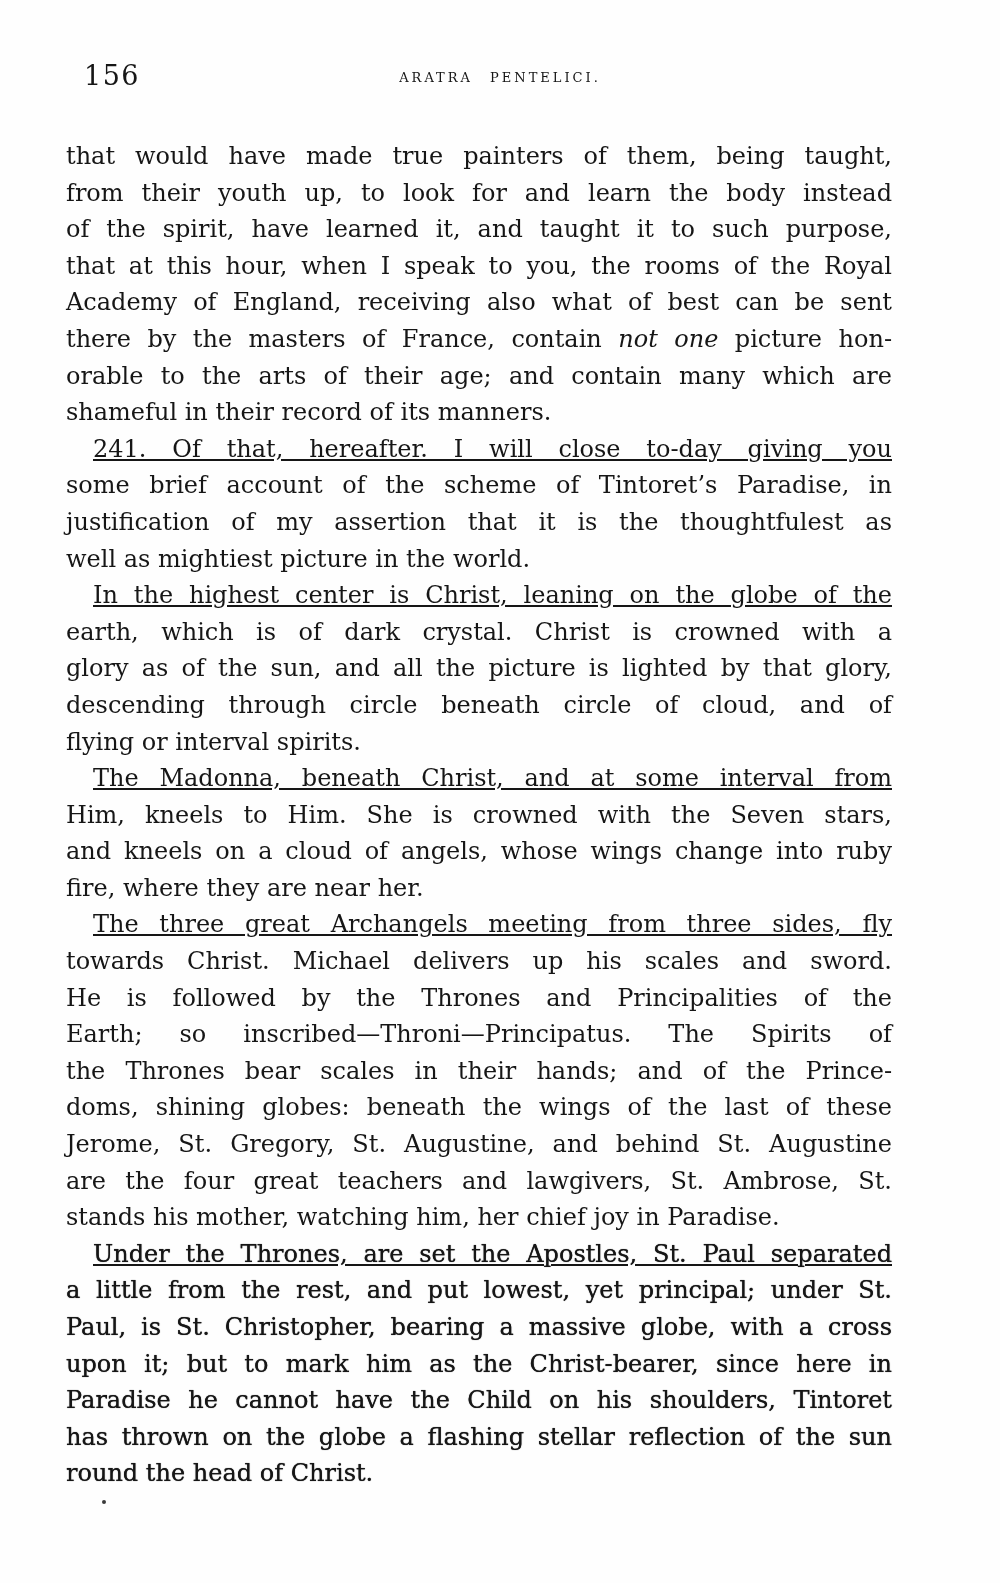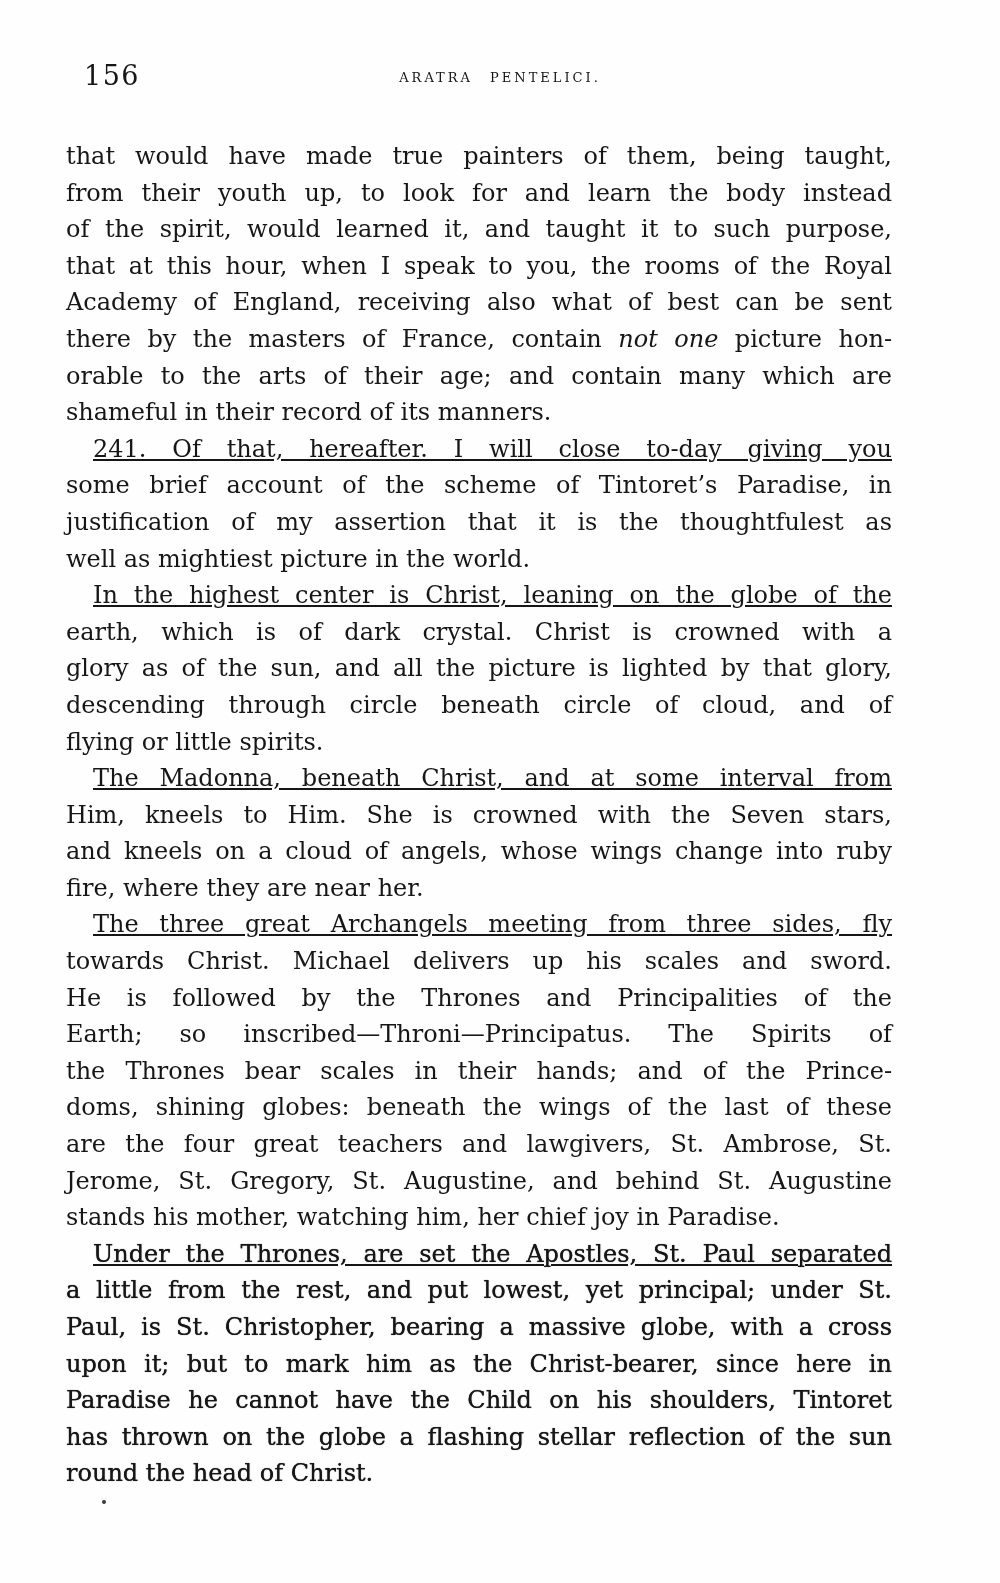--- a/index.html
+++ b/index.html
@@ -66,59 +66,59 @@
 <div class="page">
 
   <div class="pagenum">156</div>
   <div class="runhead">ARATRA PENTELICI.</div>
 
   <div class="body-text">
 
     <div class="para">
       <div class="tl">that would have made true painters of them, being taught,</div>
       <div class="tl">from their youth up, to look for and learn the body instead</div>
-      <div class="tl">of the spirit, would learned it, and taught it to such purpose,</div>
+      <div class="tl">of the spirit, have learned it, and taught it to such purpose,</div>
       <div class="tl">that at this hour, when I speak to you, the rooms of the Royal</div>
       <div class="tl">Academy of England, receiving also what of best can be sent</div>
       <div class="tl"><span>there by the masters of France, contain </span><em>not one</em><span> picture hon-</span></div>
       <div class="tl">orable to the arts of their age; and contain many which are</div>
       <div class="tl end">shameful in their record of its manners.</div>
     </div>
 
     <div class="para">
       <div class="tl ind">241. Of that, hereafter. I will close to-day giving you</div>
       <div class="tl">some brief account of the scheme of Tintoret’s Paradise, in</div>
       <div class="tl">justification of my assertion that it is the thoughtfulest as</div>
       <div class="tl end">well as mightiest picture in the world.</div>
     </div>
 
     <div class="para">
       <div class="tl ind">In the highest center is Christ, leaning on the globe of the</div>
       <div class="tl">earth, which is of dark crystal. Christ is crowned with a</div>
       <div class="tl">glory as of the sun, and all the picture is lighted by that glory,</div>
       <div class="tl">descending through circle beneath circle of cloud, and of</div>
-      <div class="tl end">flying or little spirits.</div>
+      <div class="tl end">flying or interval spirits.</div>
     </div>
 
     <div class="para">
       <div class="tl ind">The Madonna, beneath Christ, and at some interval from</div>
       <div class="tl">Him, kneels to Him. She is crowned with the Seven stars,</div>
       <div class="tl">and kneels on a cloud of angels, whose wings change into ruby</div>
       <div class="tl end">fire, where they are near her.</div>
     </div>
 
     <div class="para">
       <div class="tl ind">The three great Archangels meeting from three sides, fly</div>
       <div class="tl">towards Christ. Michael delivers up his scales and sword.</div>
       <div class="tl">He is followed by the Thrones and Principalities of the</div>
       <div class="tl">Earth; so inscribed—Throni—Principatus. The Spirits of</div>
       <div class="tl">the Thrones bear scales in their hands; and of the Prince-</div>
       <div class="tl">doms, shining globes: beneath the wings of the last of these</div>
+      <div class="tl">Jerome, St. Gregory, St. Augustine, and behind St. Augustine</div>
       <div class="tl">are the four great teachers and lawgivers, St. Ambrose, St.</div>
-      <div class="tl">Jerome, St. Gregory, St. Augustine, and behind St. Augustine</div>
       <div class="tl end">stands his mother, watching him, her chief joy in Paradise.</div>
     </div>
 
     <div class="para heavy">
       <div class="tl ind">Under the Thrones, are set the Apostles, St. Paul separated</div>
       <div class="tl">a little from the rest, and put lowest, yet principal; under St.</div>
       <div class="tl">Paul, is St. Christopher, bearing a massive globe, with a cross</div>
       <div class="tl">upon it; but to mark him as the Christ-bearer, since here in</div>
       <div class="tl">Paradise he cannot have the Child on his shoulders, Tintoret</div>
       <div class="tl">has thrown on the globe a flashing stellar reflection of the sun</div>

